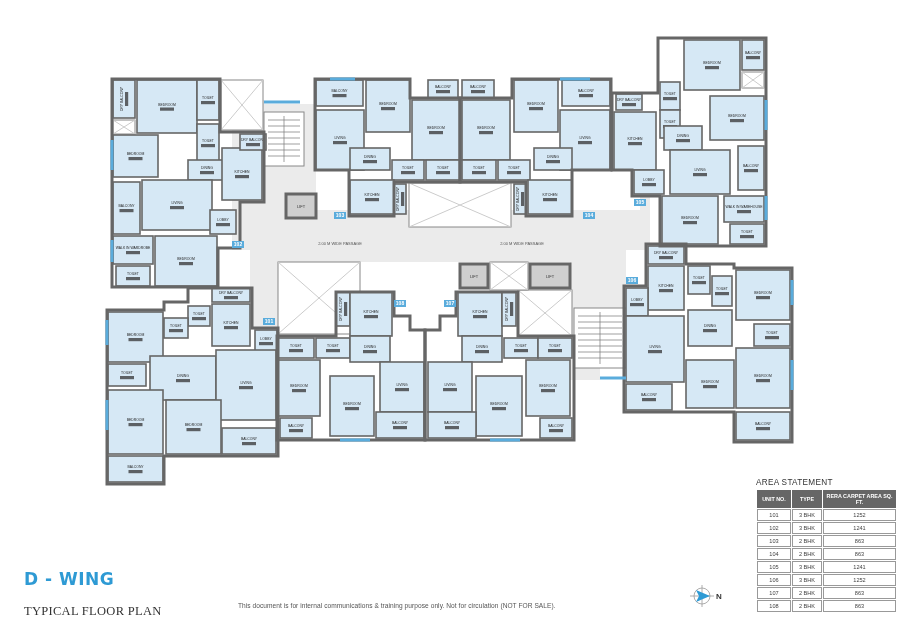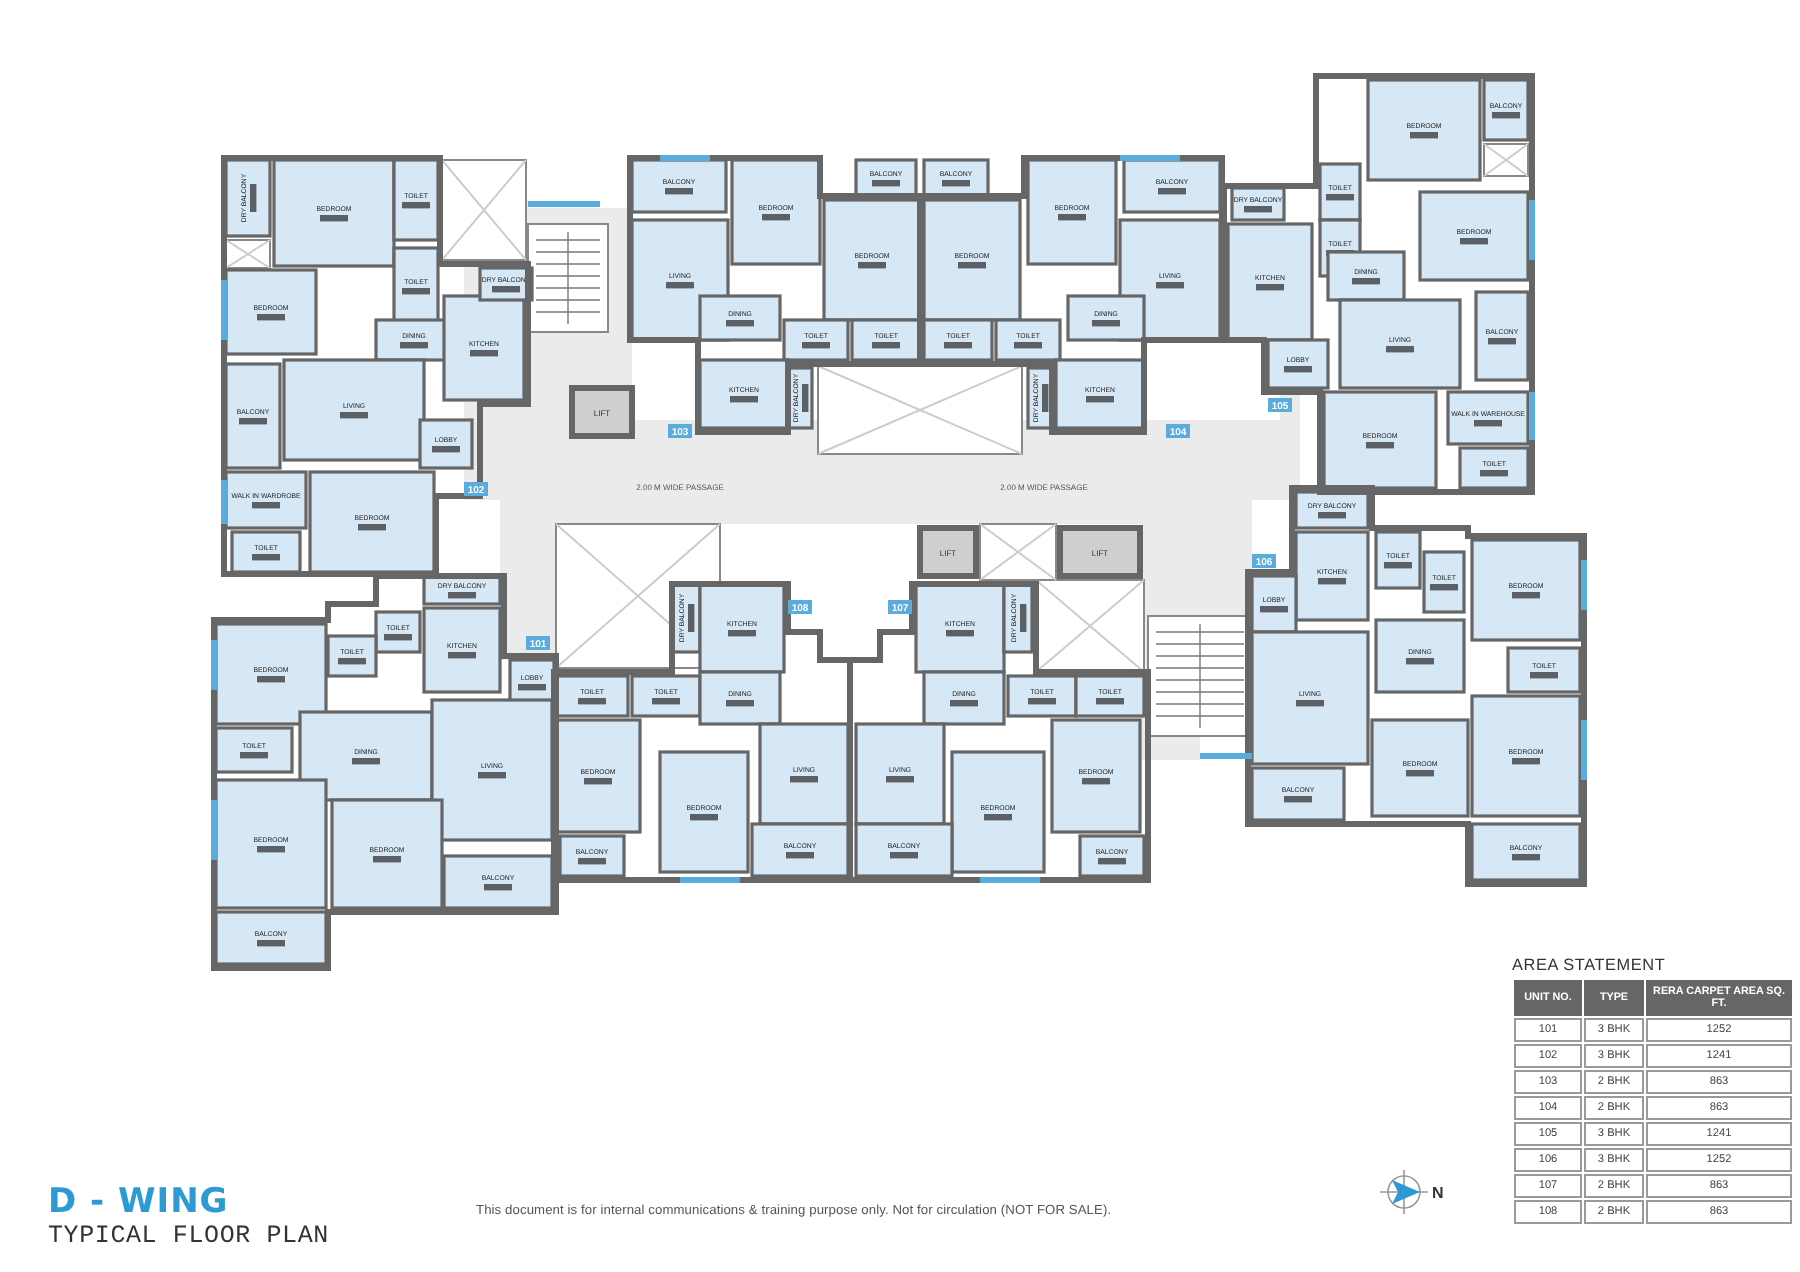--- a/index.html
+++ b/index.html
@@ -1,21 +1,21 @@
 <!DOCTYPE html>
 <html><head>
 <meta charset="utf-8">
 <style>
   * { box-sizing: border-box; margin: 0; padding: 0; }
   html, body { width: 900px; height: 636px; background: #ffffff; overflow: hidden; }
   body { position: relative; font-family: "Liberation Sans", sans-serif; }
   #plan { position: absolute; left: 0; top: 0; width: 900px; height: 636px; }
-  .title-block { position: absolute; left: 24px; top: 592px; }
+  .title-block { position: absolute; left: 24px; top: 570px; }
   .wing-title { font-family: "DejaVu Sans", sans-serif; font-weight: bold; font-size: 17px; color: #2e9ad4; letter-spacing: 0.5px; line-height: 18px; }
-  .plan-subtitle { font-family: Liberation Mono, monospace; font-size: 12.5px; color: #333; letter-spacing: 0.3px; margin-top: 1px; }
+  .plan-subtitle { font-family: Liberation Serif, serif; font-size: 12.5px; color: #333; letter-spacing: 0.3px; margin-top: 16px; }
   .disclaimer { position: absolute; left: 238px; top: 602px; font-size: 6.6px; color: #555; letter-spacing: 0.05px; }
   .area-statement { position: absolute; left: 756px; top: 478px; width: 141px; }
   .area-title { font-size: 8.2px; color: #333; letter-spacing: 0.3px; margin-bottom: 2px; }
   table.area-table { border-collapse: separate; border-spacing: 1px; width: 141px; font-size: 5.6px; color: #444; }
   table.area-table th { background: #666; color: #fff; font-weight: bold; height: 18px; font-size: 5.4px; padding: 0 2px; line-height: 6px; }
   table.area-table td { border: 1px solid #999; height: 12px; text-align: center; background: #fff; }
   .compass { position: absolute; left: 688px; top: 583px; width: 38px; height: 26px; }
   svg text { font-family: "Liberation Sans", sans-serif; }
 </style>
 </head>

